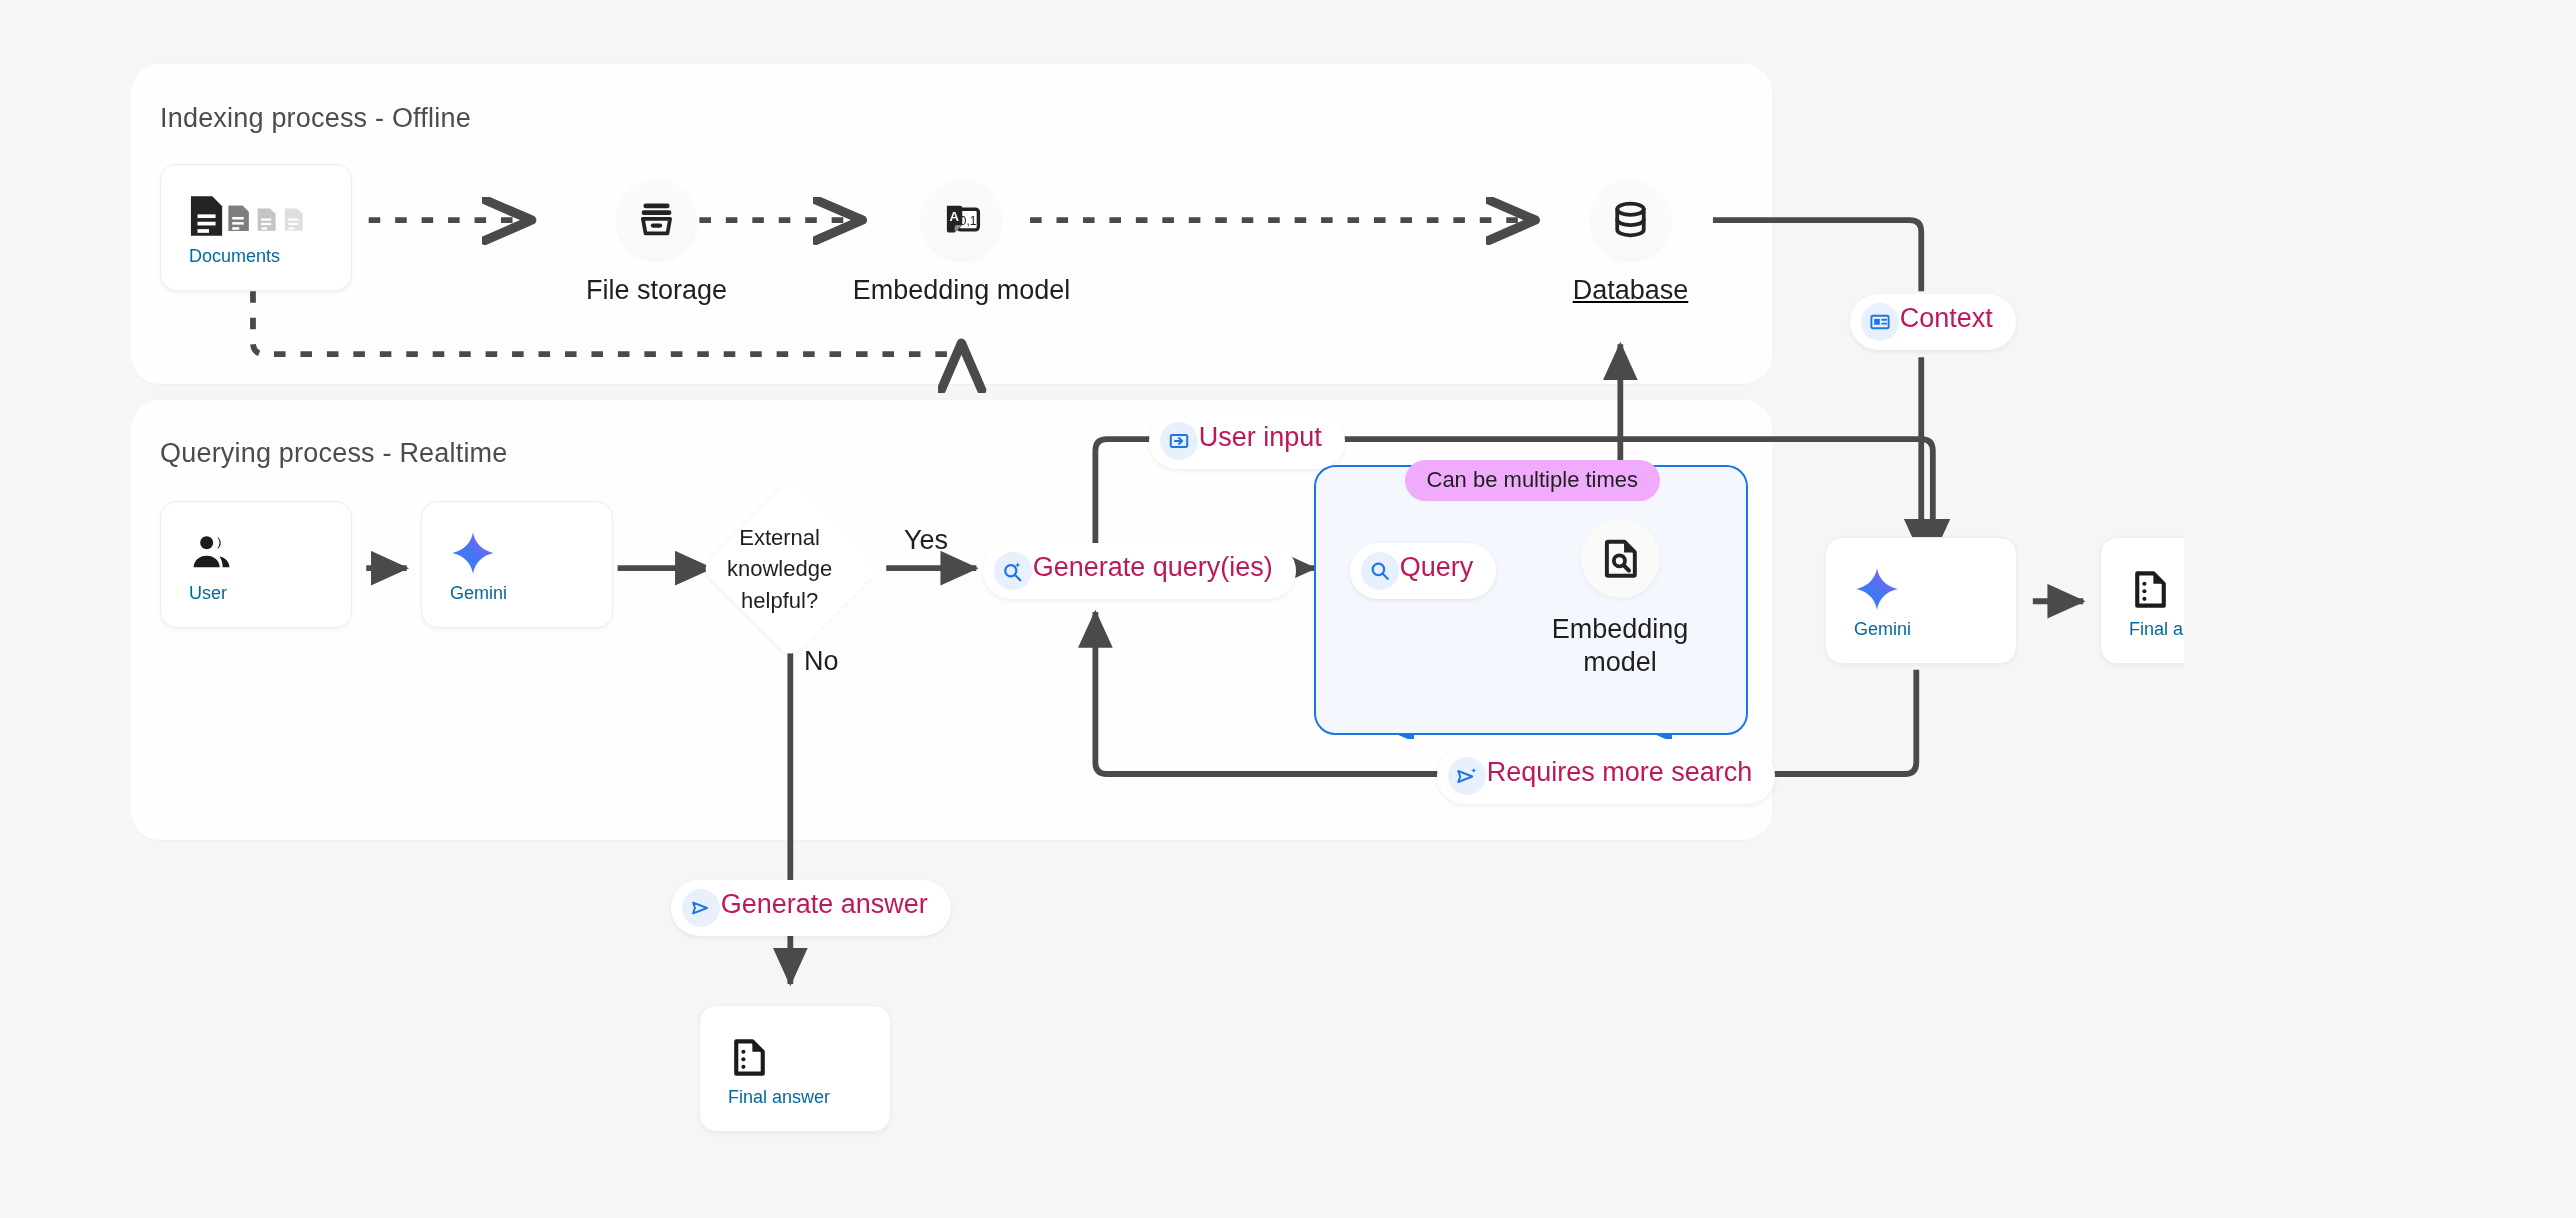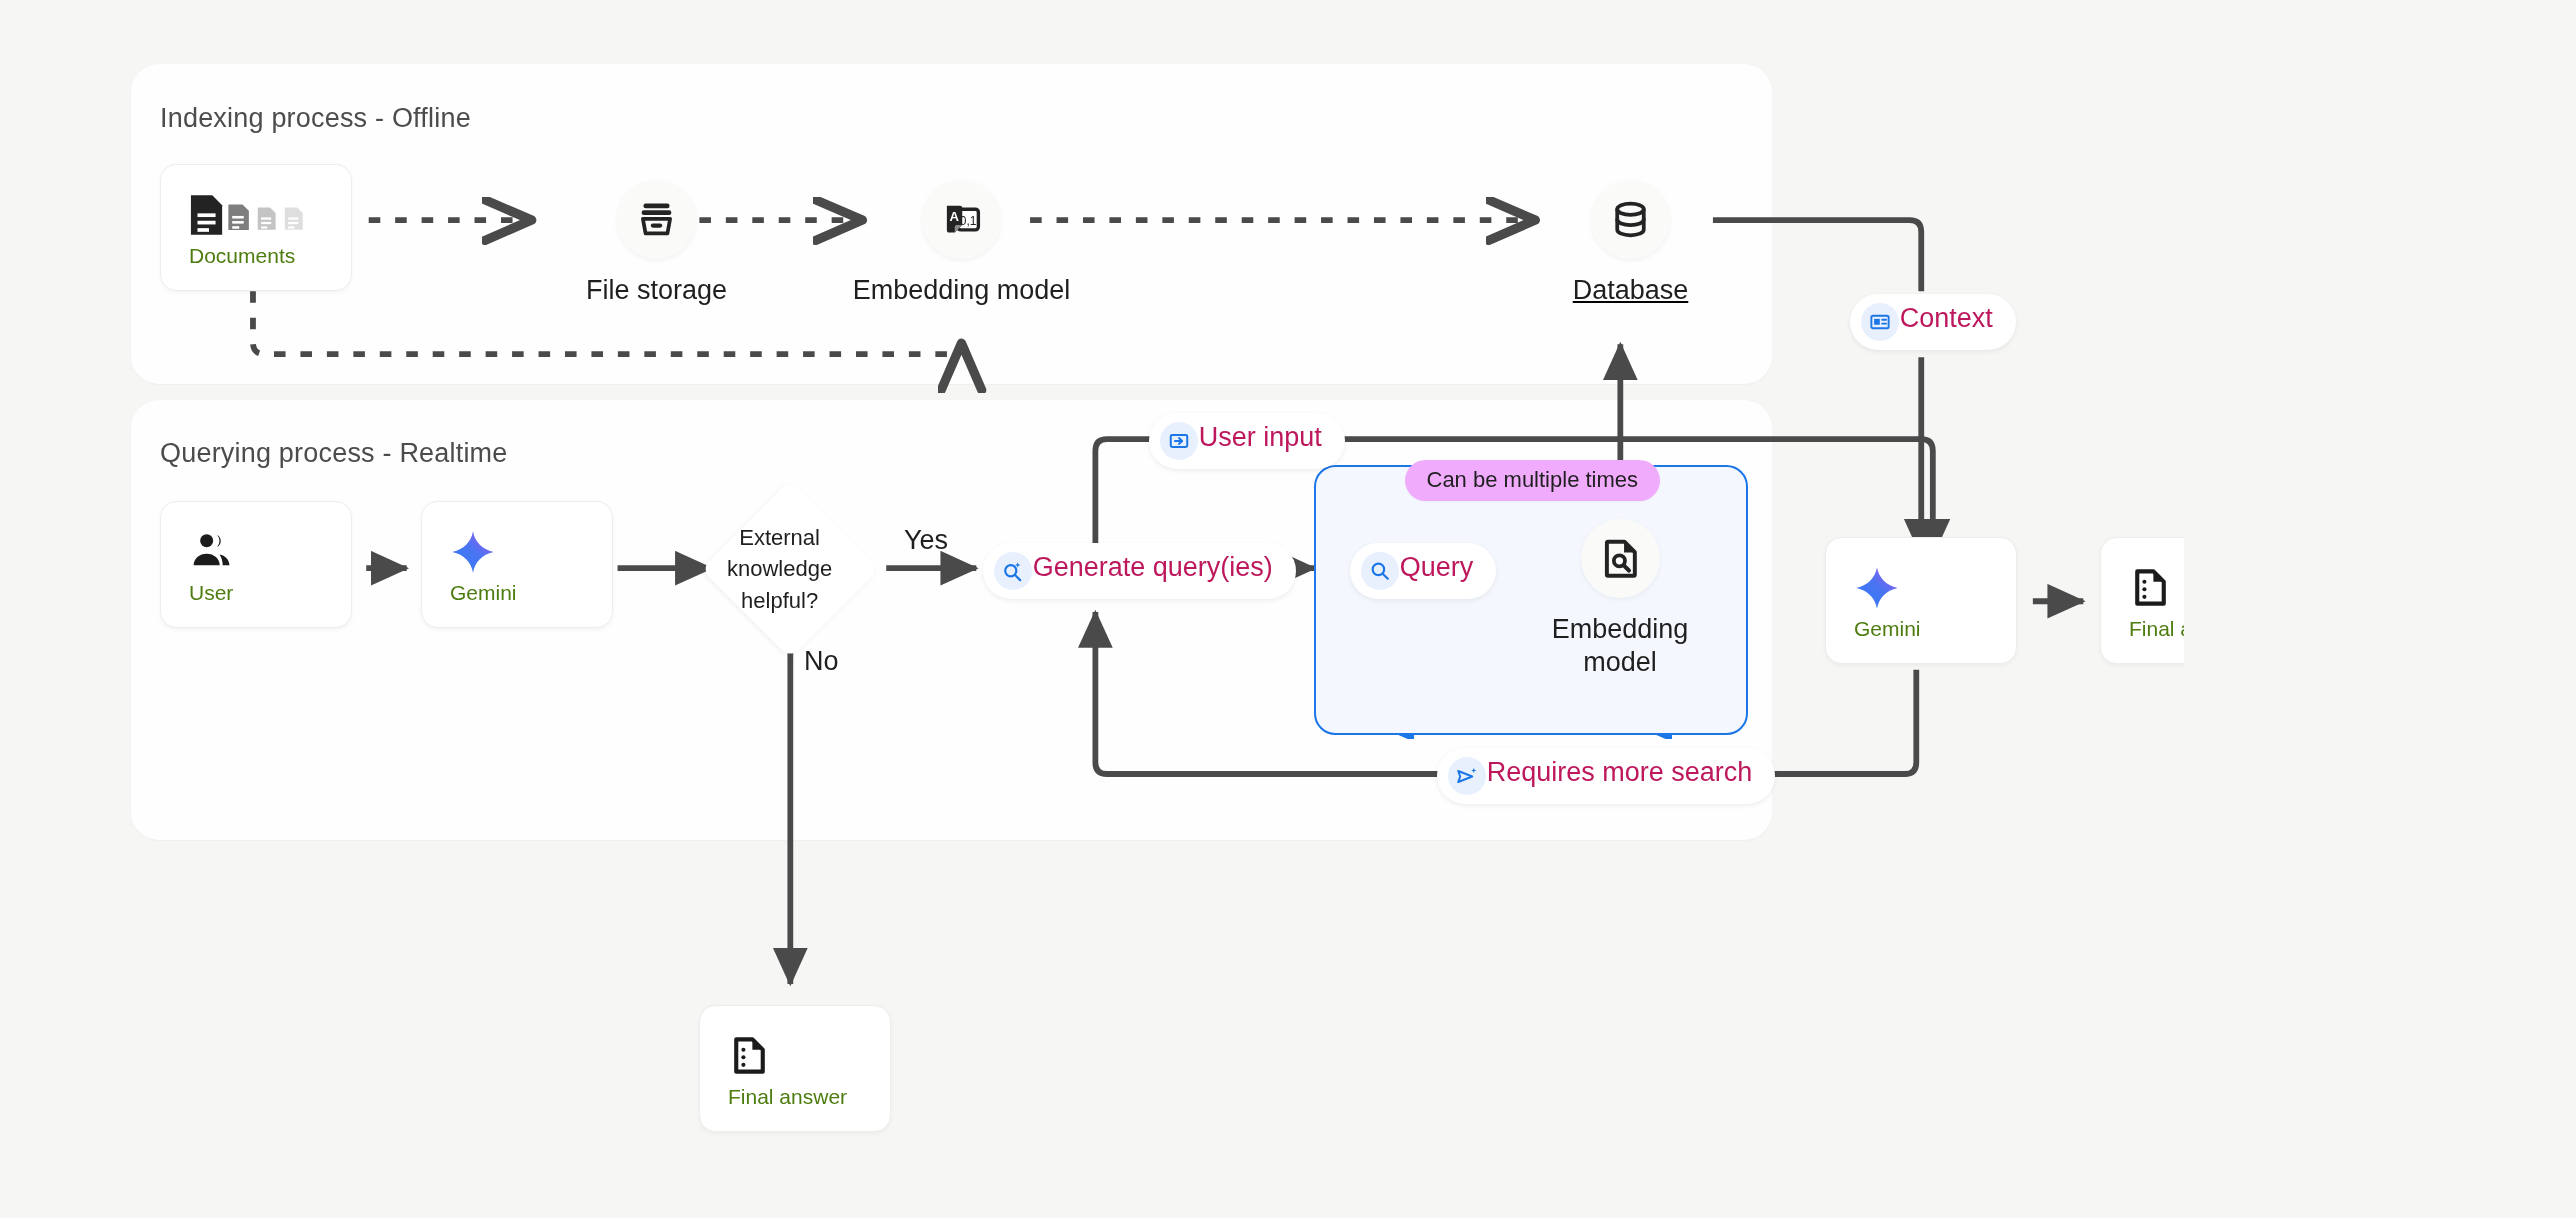--- a/index.html
+++ b/index.html
@@ -5,21 +5,21 @@
   html,body{margin:0;padding:0;background:#F6F6F4;}
   body{font-family:"Liberation Sans",sans-serif;-webkit-font-smoothing:antialiased;}
   #root{position:relative;width:2184px;height:1219px;background:#F6F6F4;overflow:hidden;}
   .panel{position:absolute;background:#FEFEFE;border-radius:28px;box-shadow:0 0.8px 1.7px rgba(0,0,0,.03);}
   .panel-title{position:absolute;font-size:27px;color:#4C4C4C;letter-spacing:0.2px;white-space:nowrap;}
 
   .card{position:absolute;background:#FFFFFF;border:0.8px solid #EDEDEB;border-radius:16.5px;
         box-shadow:0 1.7px 4.1px rgba(0,0,0,.045);display:flex;flex-direction:column;
         justify-content:center;padding:0 28px;box-sizing:border-box;}
   .card .cicon{height:55px;display:flex;align-items:center;}
-  .card .clabel{font-size:21px;color:#4d7c0f;margin-top:2px;white-space:nowrap;}
+  .card .clabel{font-size:18px;color:#0369a1;margin-top:2px;white-space:nowrap;}
 
   .circnode{position:absolute;display:flex;flex-direction:column;align-items:center;}
   .circle{width:79px;height:79px;border-radius:50%;background:#FAFAF9;
           box-shadow:0 1.7px 5px rgba(0,0,0,.05);display:flex;align-items:center;justify-content:center;}
   .circnode .clabel{font-size:27px;color:#1F1F1F;margin-top:15px;white-space:nowrap;text-align:center;line-height:1.22;}
 
   .pill{position:absolute;display:flex;align-items:flex-start;gap:1px;background:#FFFFFF;
         border-radius:33px;padding:9px 23px 9px 10.7px;box-shadow:0 1.7px 5px rgba(0,0,0,.07);
         white-space:nowrap;font-size:27px;color:#be185d;}
   .pill .pico{width:38px;height:38px;border-radius:50%;background:#E8F0FE;
@@ -274,20 +274,28 @@
     <span class="pico">
       <svg width="22" height="22" viewBox="0 0 24 24" fill="none" stroke="#1B76E8" stroke-width="2.1">
         <rect x="2.6" y="5.2" width="18.8" height="13.6" rx="1.7"></rect>
         <rect x="5.6" y="8.6" width="6.2" height="6.4" fill="#1B76E8" stroke="none"></rect>
         <path d="M14.4 9.6h4.2M14.4 13.8h4.2" stroke-linecap="round"></path>
       </svg>
     </span>
     <span>Context</span>
   </div>
 
+  <div class="pill" style="left:671px;top:880px;">
+    <span class="pico">
+      <svg width="22" height="22" viewBox="0 0 24 24">
+        <path d="M3.4 6.2L18.6 12 3.4 17.8 5.4 12z" fill="none" stroke="#1B76E8" stroke-width="2.1" stroke-linejoin="round"></path>
+      </svg>
+    </span>
+    <span>Generate answer</span>
+  </div>
 
   <div class="card" style="left:1825px;top:537px;width:192px;height:127px;">
     <div class="cicon">
       <svg width="46" height="46" viewBox="0 0 24 24">
         <path d="M12 1.2c.9 5.3 4.6 9.5 10.8 10.8C16.6 13.3 12.9 17.5 12 22.8
                  11.1 17.5 7.4 13.3 1.2 12 7.4 10.7 11.1 6.5 12 1.2z" fill="url(#gemGrad)"></path>
       </svg>
     </div>
     <div class="clabel">Gemini</div>
   </div>

